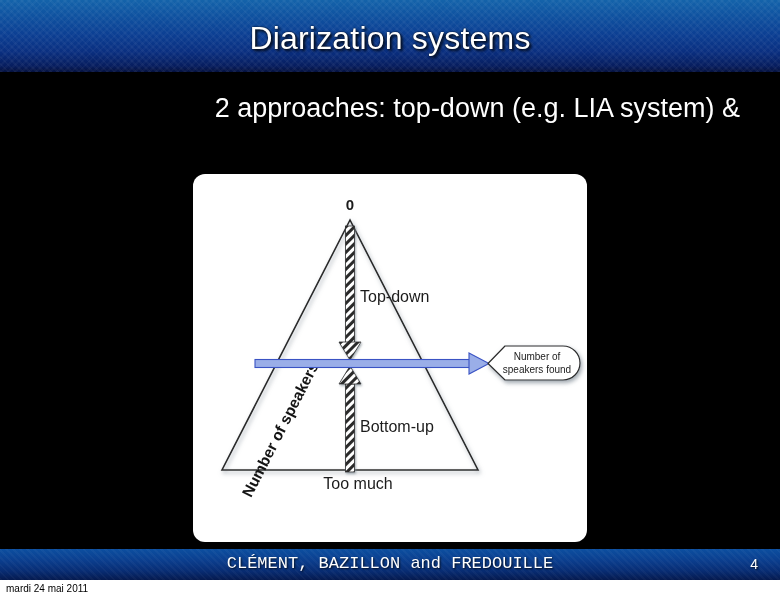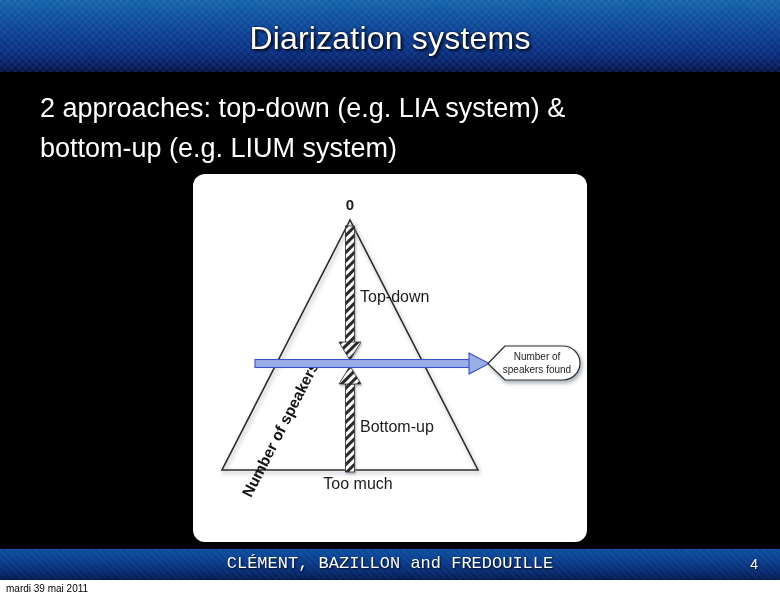--- a/index.html
+++ b/index.html
@@ -27,21 +27,21 @@
   .title-text{
     position:absolute;left:0;right:0;top:20px;text-align:center;
     font-size:32px;color:#ffffff;letter-spacing:.2px;
     text-shadow:2px 2px 3px rgba(0,0,0,.85), 0 0 2px rgba(0,0,0,.9);
     z-index:2;
   }
 
   
   .subtitle{
     position:absolute;left:40px;top:88px;width:700px;
-    text-align:left;color:#ffffff;font-size:27px;line-height:40px;
+    text-align:right;color:#ffffff;font-size:27px;line-height:40px;
   }
   .subtitle .l2{display:block;}
 
   
   .panel{
     position:absolute;left:193px;top:174px;width:394px;height:368px;
     background:#ffffff;border-radius:12px;
     box-shadow:0 2px 6px rgba(0,0,0,.45);
     overflow:hidden;
   }
@@ -82,21 +82,20 @@
 <body>
 
 <div class="slide">
 
   <div class="titlebar">
     <div class="title-text">Diarization systems</div>
   </div>
 
   <div class="subtitle">
     <span>2 approaches: top-down (e.g. LIA system) &amp;</span>
-    <span class="l2">bottom-up (e.g. LIUM system)</span>
   </div>
 
   <div class="panel">
     <svg width="394" height="368" viewBox="0 0 394 368">
       <defs>
         <pattern id="hatch" width="6" height="6" patternUnits="userSpaceOnUse" patternTransform="rotate(45)">
           <rect width="6" height="6" fill="#ffffff"></rect>
           <rect width="3" height="6" fill="#2b2b2b"></rect>
         </pattern>
         <filter id="softshadow" x="-40%" y="-40%" width="190%" height="190%">
@@ -143,15 +142,15 @@
       <text x="344" y="199" text-anchor="middle" font-family="Liberation Sans, sans-serif" font-size="10" fill="#1b1b1b">speakers found</text>
     </svg>
   </div>
 
   <div class="footer">
     <div class="footer-authors">CLÉMENT, BAZILLON and FREDOUILLE</div>
     <div class="footer-page">4</div>
   </div>
 
   <div class="bottomstrip"></div>
-  <div class="date">mardi 39 mai 2011</div>
+  <div class="date">mardi 24 mai 2011</div>
 
 </div>
 
 </body></html>

